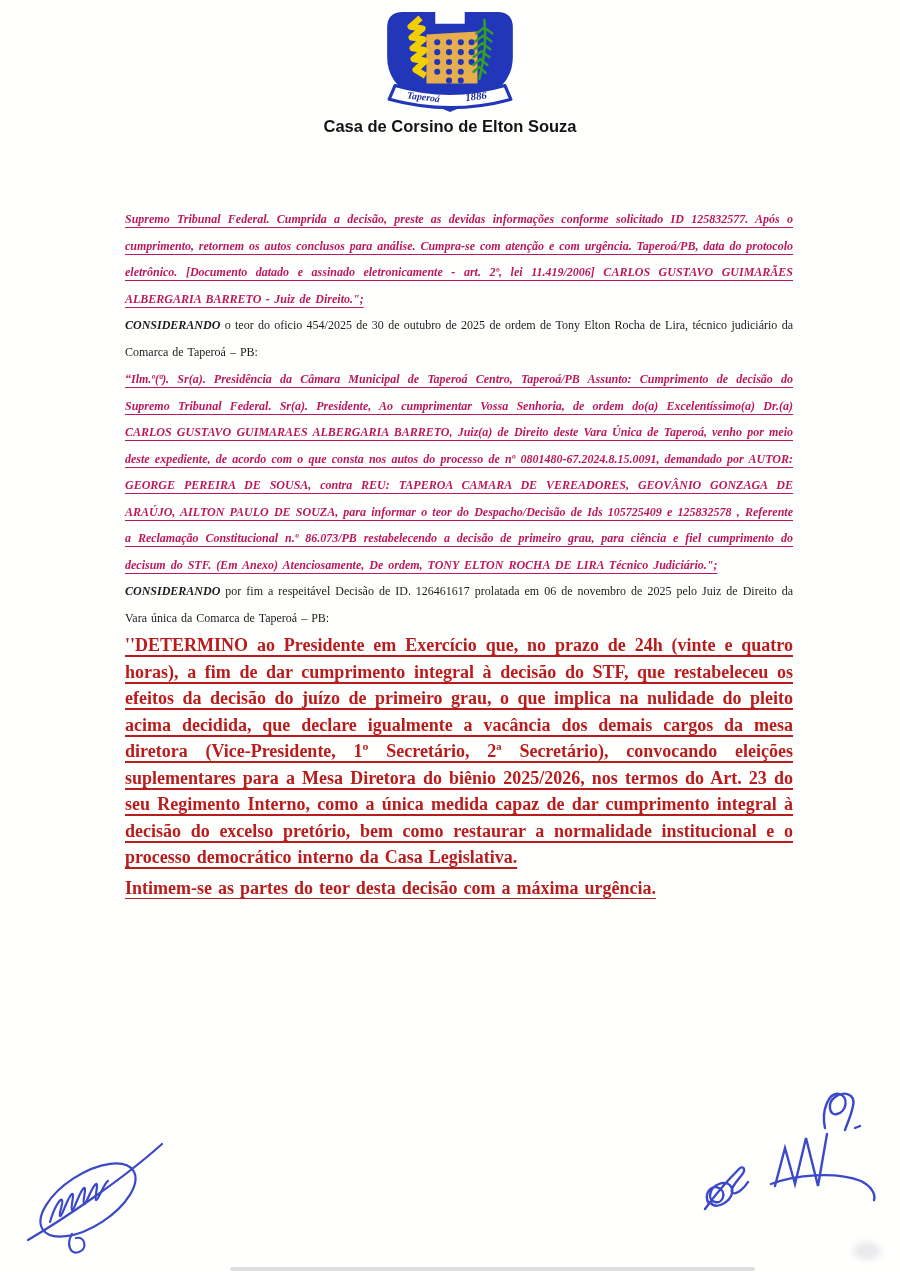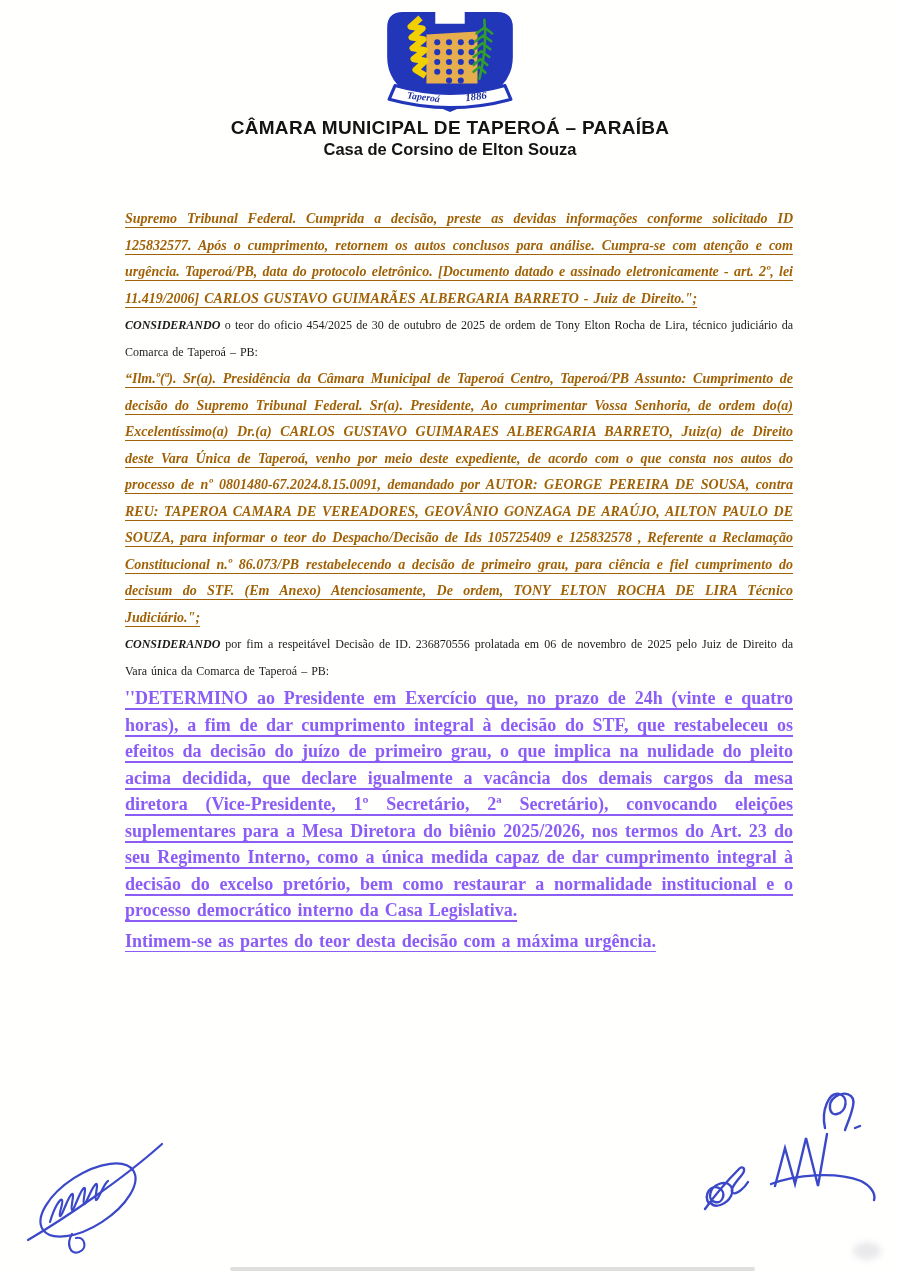--- a/index.html
+++ b/index.html
@@ -12,32 +12,32 @@
   
   .hdr{position:absolute;top:116px;left:0;width:100%;text-align:center;
        font-family:"Liberation Sans",sans-serif;font-weight:bold;color:#141414;}
   .hdr .h1{font-size:19px;letter-spacing:.3px;line-height:23px;}
   .hdr .h2{font-size:16.5px;line-height:21px;}
   .hdr .h3{font-size:19px;letter-spacing:.2px;line-height:23px;}
   
   .content{position:absolute;left:125px;top:206px;width:668px;}
   .content p{margin:0;text-align:justify;}
   .quote{
-    font-style:italic;font-weight:bold;font-size:14px;line-height:26.5px;
+    font-style:italic;font-weight:bold;font-size:12px;line-height:26.5px;
     text-decoration:underline;text-decoration-thickness:1.4px;text-underline-offset:4px;
-    word-spacing:1.5px;color:#a16207;margin-bottom:20px;
+    word-spacing:1.5px;color:#be185d;margin-bottom:20px;
   }
   .quote.q2{word-spacing:2px;}
   .plain{font-size:12px;line-height:27px;word-spacing:1px;margin-bottom:30px;}
   .plain .lead{font-weight:bold;font-style:italic;}
   .plain.c2{margin-bottom:0;}
   .decree{
     font-weight:bold;font-size:18px;line-height:26.5px;
     text-decoration:underline;text-decoration-thickness:1.5px;text-underline-offset:4px;
-    word-spacing:1.5px;color:#8b5cf6;
+    word-spacing:1.5px;color:#b91c1c;
   }
   .decree.intimem{margin-top:4px;text-decoration:underline;}
   
   .sig-left{position:absolute;left:10px;top:1138px;}
   .sig-right{position:absolute;left:675px;top:1078px;}
   .scan-edge{position:absolute;left:230px;top:1267px;width:525px;height:4px;
              background:#b9b9bd;opacity:.45;border-radius:2px;}
   .smudge{position:absolute;left:853px;top:1242px;width:28px;height:18px;
           background:#c9c9d2;opacity:.4;border-radius:50%;filter:blur(3px);}
 </style>
@@ -74,32 +74,31 @@
     <g stroke="#2f9e2f" stroke-width="2.6" fill="none" stroke-linecap="round">
       <path d="M105,14 C107,32 105,54 100,74"></path>
       <path d="M105,22 L97,28 M105,22 L113,28 M104,30 L96,36 M104,30 L112,36 M103,38 L95,44 M103,38 L111,44 M102,46 L94,52 M102,46 L110,52 M101,54 L94,60 M101,54 L108,60 M100,62 L94,67 M100,62 L106,68"></path>
     </g>
     <path d="M14,81 Q70,97 126,81 L132,95 Q70,112 8,95 Z" fill="#ffffff" stroke="#2136b8" stroke-width="3.2" stroke-linejoin="round"></path>
     <text x="26" y="94" font-size="10" font-style="italic" font-weight="bold" fill="#1c2f9e" font-family="Liberation Serif, serif" transform="rotate(7 26 94)">Taperoá</text>
     <text x="86" y="97" font-size="11" font-style="italic" font-weight="bold" fill="#1c2f9e" font-family="Liberation Serif, serif" transform="rotate(-7 86 97)">1886</text>
   </svg>
 
   <div class="hdr">
-    <div class="h1">CÂMARA MUNICIPAL DE TAPEROÁ – PARAÍBA</div>
     <div class="h2">Casa de Corsino de Elton Souza</div>
   </div>
 
   <div class="content">
     <p class="quote">Supremo Tribunal Federal. Cumprida a decisão, preste as devidas informações conforme solicitado ID 125832577. Após o cumprimento, retornem os autos conclusos para análise. Cumpra-se com atenção e com urgência. Taperoá/PB, data do protocolo eletrônico. [Documento datado e assinado eletronicamente - art. 2º, lei 11.419/2006] CARLOS GUSTAVO GUIMARÃES ALBERGARIA BARRETO - Juiz de Direito.";</p>
 
     <p class="plain"><span class="lead">CONSIDERANDO</span><span> o teor do oficio 454/2025 de 30 de outubro de 2025 de ordem de Tony Elton Rocha de Lira, técnico judiciário da Comarca de Taperoá – PB:</span></p>
 
     <p class="quote q2">“Ilm.º(ª). Sr(a). Presidência da Câmara Municipal de Taperoá Centro, Taperoá/PB Assunto: Cumprimento de decisão do Supremo Tribunal Federal. Sr(a). Presidente, Ao cumprimentar Vossa Senhoria, de ordem do(a) Excelentíssimo(a) Dr.(a) CARLOS GUSTAVO GUIMARAES ALBERGARIA BARRETO, Juiz(a) de Direito deste Vara Única de Taperoá, venho por meio deste expediente, de acordo com o que consta nos autos do processo de nº 0801480-67.2024.8.15.0091, demandado por AUTOR: GEORGE PEREIRA DE SOUSA, contra REU: TAPEROA CAMARA DE VEREADORES, GEOVÂNIO GONZAGA DE ARAÚJO, AILTON PAULO DE SOUZA, para informar o teor do Despacho/Decisão de Ids 105725409 e 125832578 , Referente a Reclamação Constitucional n.º 86.073/PB restabelecendo a decisão de primeiro grau, para ciência e fiel cumprimento do decisum do STF. (Em Anexo) Atenciosamente, De ordem, TONY ELTON ROCHA DE LIRA Técnico Judiciário.";</p>
 
-    <p class="plain c2"><span class="lead">CONSIDERANDO</span><span> por fim a respeitável Decisão de ID. 236870556 prolatada em 06 de novembro de 2025 pelo Juiz de Direito da Vara única da Comarca de Taperoá – PB:</span></p>
+    <p class="plain c2"><span class="lead">CONSIDERANDO</span><span> por fim a respeitável Decisão de ID. 126461617 prolatada em 06 de novembro de 2025 pelo Juiz de Direito da Vara única da Comarca de Taperoá – PB:</span></p>
 
     <p class="decree">''DETERMINO ao Presidente em Exercício que, no prazo de 24h (vinte e quatro horas), a fim de dar cumprimento integral à decisão do STF, que restabeleceu os efeitos da decisão do juízo de primeiro grau, o que implica na nulidade do pleito acima decidida, que declare igualmente a vacância dos demais cargos da mesa diretora (Vice-Presidente, 1º Secretário, 2ª Secretário), convocando eleições suplementares para a Mesa Diretora do biênio 2025/2026, nos termos do Art. 23 do seu Regimento Interno, como a única medida capaz de dar cumprimento integral à decisão do excelso pretório, bem como restaurar a normalidade institucional e o processo democrático interno da Casa Legislativa.</p>
 
     <p class="decree intimem">Intimem-se as partes do teor desta decisão com a máxima urgência.</p>
   </div>
 
   <svg class="sig-left" width="160" height="128" viewBox="0 0 160 128">
     <g stroke="#3b49c9" fill="none" stroke-width="2.2" stroke-linecap="round">
       <ellipse cx="78" cy="62" rx="54" ry="26" transform="rotate(-33 78 62)"></ellipse>
       <path d="M40,84 C44,70 50,60 52,62 C54,64 48,77 50,78 C52,79 58,58 62,56 C65,55 60,71 62,72 C64,73 70,52 74,50 C77,49 72,65 74,66 C76,67 82,48 86,46 C89,45 84,61 86,62 C88,63 94,45 98,43"></path>

